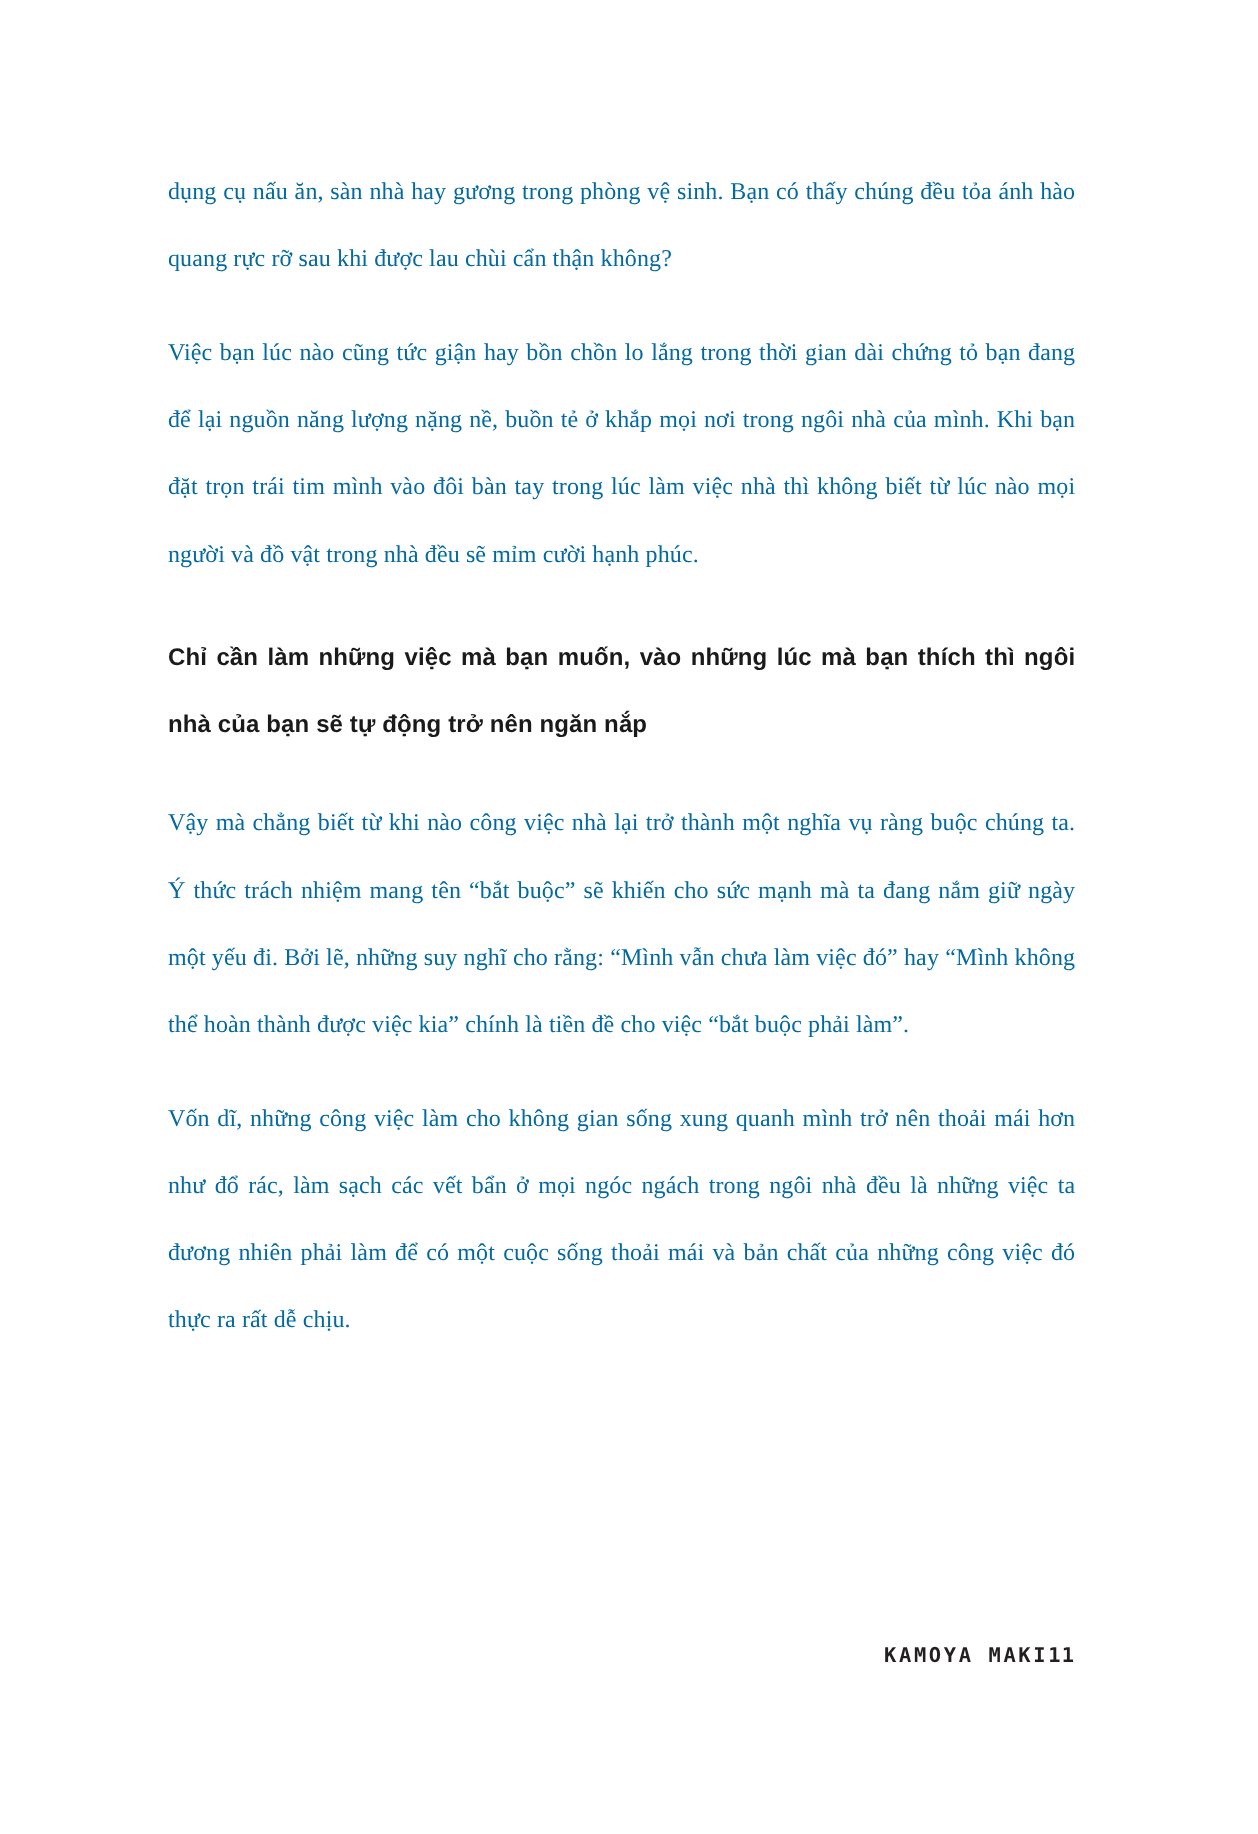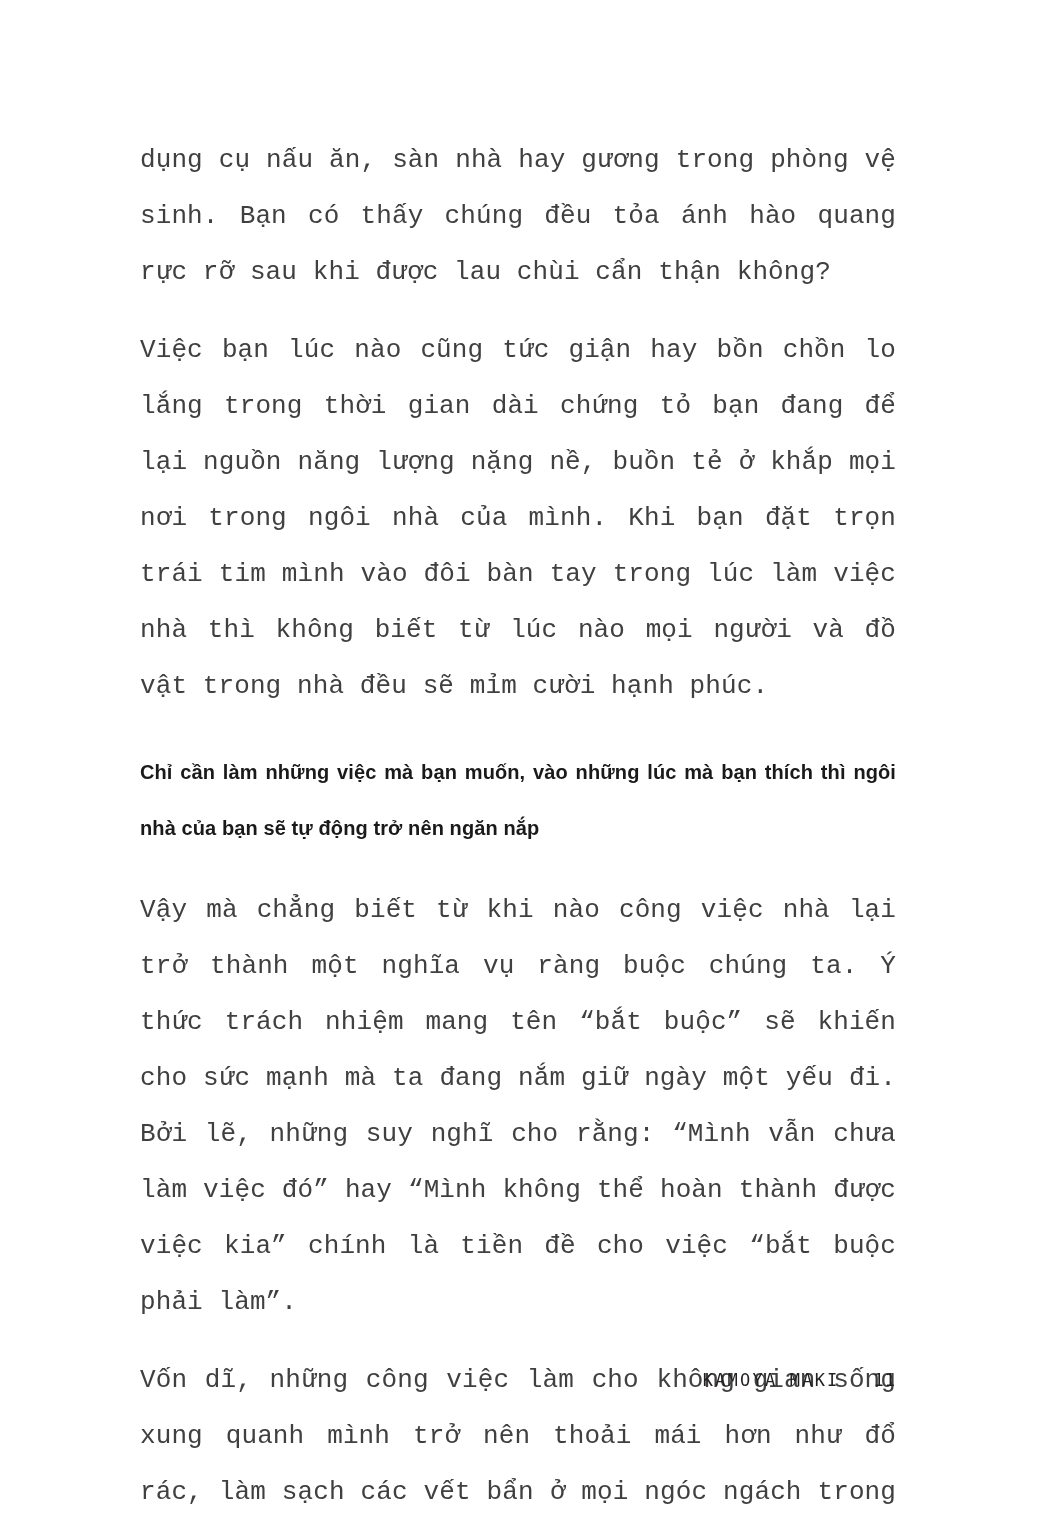--- a/index.html
+++ b/index.html
@@ -15,24 +15,24 @@
     box-sizing: border-box;
     overflow: hidden;
   }
   .content {
     position: absolute;
     left: 140px;
     top: 132px;
     width: 756px;
   }
   p.body-text {
-    font-family: Liberation Mono, monospace;
-    font-size: 26px;
+    font-family: Liberation Serif, serif;
+    font-size: 20px;
     line-height: 56px;
-    color: #404040;
+    color: #0369a1;
     text-align: justify;
     text-justify: inter-word;
     margin: 0 0 22px 0;
     letter-spacing: 0.1px;
   }
   p.body-text:last-of-type {
     margin-bottom: 0;
   }
   p.subheading {
     font-family: "Liberation Sans", sans-serif;
@@ -47,31 +47,30 @@
   }
   .footer {
     position: absolute;
     left: 140px;
     right: 152px;
     top: 1370px;
     display: flex;
     justify-content: flex-end;
     align-items: baseline;
     font-family: "DejaVu Sans Mono", monospace;
-    font-weight: normal;
+    font-weight: bold;
     color: #231f20;
   }
   .footer-author {
     font-size: 17px;
     letter-spacing: 2.2px;
   }
   .footer-page {
     font-size: 17px;
     letter-spacing: 1px;
-    margin-left: 34px;
   }
 </style>
 </head>
 <body>
 
 <div class="page">
 
   <div class="content">
     <p class="body-text">dụng cụ nấu ăn, sàn nhà hay gương trong phòng vệ sinh. Bạn có thấy chúng đều tỏa ánh hào quang rực rỡ sau khi được lau chùi cẩn thận không?</p>
     <p class="body-text">Việc bạn lúc nào cũng tức giận hay bồn chồn lo lắng trong thời gian dài chứng tỏ bạn đang để lại nguồn năng lượng nặng nề, buồn tẻ ở khắp mọi nơi trong ngôi nhà của mình. Khi bạn đặt trọn trái tim mình vào đôi bàn tay trong lúc làm việc nhà thì không biết từ lúc nào mọi người và đồ vật trong nhà đều sẽ mỉm cười hạnh phúc.</p>

